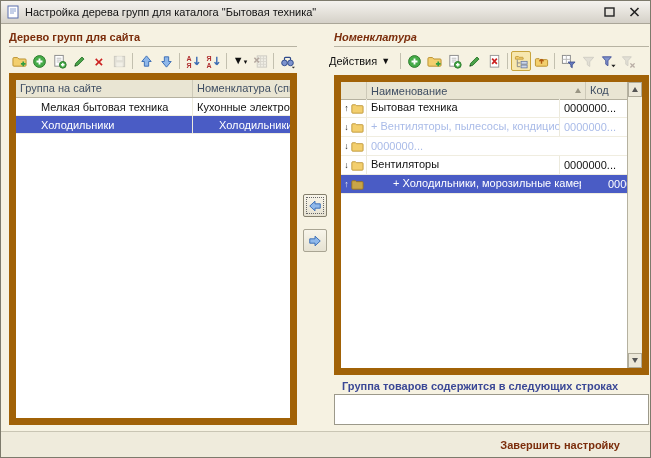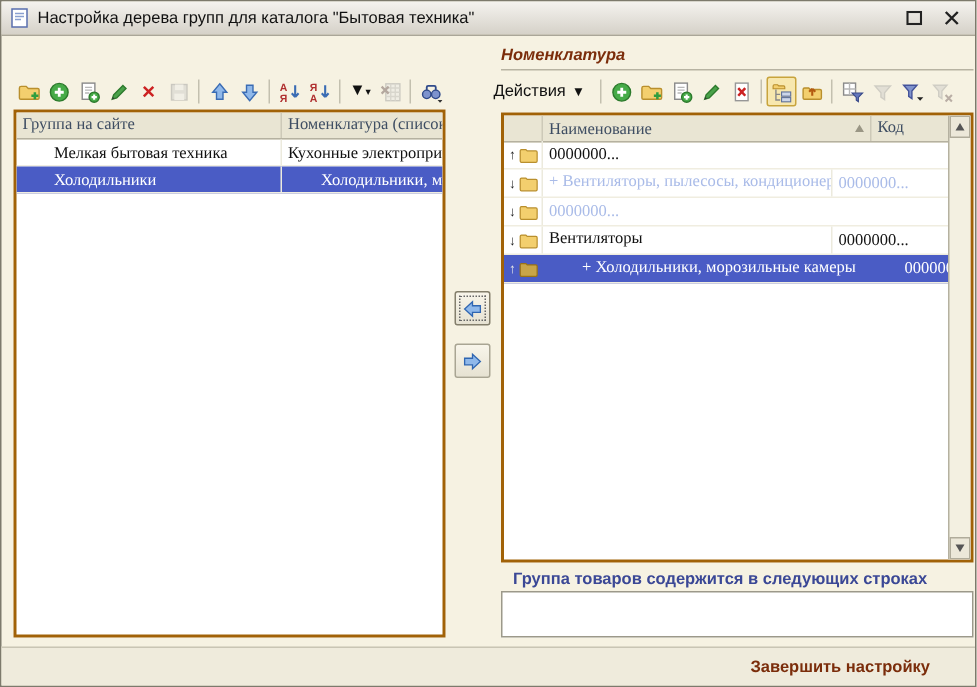--- a/index.html
+++ b/index.html
@@ -23,21 +23,21 @@
   .tbico{width:20px;height:20px;display:inline-flex;align-items:center;justify-content:center;flex:0 0 auto;}
   .tbico svg{width:15px;height:15px;}
   .tbsep{width:1px;height:16px;background:#c3c0af;margin:0 3px;flex:0 0 auto;}
   .disabled{opacity:.45;filter:grayscale(85%);}
   .pressed{background:#f7e7ae;border:1px solid #c8a43d;border-radius:2px;box-sizing:border-box;}
   .glyph{font-size:11px;line-height:14px;color:#111;}
   .xglyph{color:#c22;font-weight:bold;font-size:15px;line-height:15px;}
   .ddglyph{font-size:9px;color:#111;}
   .actions-btn{display:inline-flex;align-items:center;gap:4px;padding:2px 6px;border:1px solid transparent;color:#111;}
   
-  .grid{position:absolute;background:#fff;border:2px solid #a16207;box-sizing:border-box;overflow:hidden;font-family:Liberation Serif, serif;}
+  .grid{position:absolute;background:#fff;border:7px solid #a16207;box-sizing:border-box;overflow:hidden;}
   .grid.ltable{left:8px;top:72px;width:288px;height:352px;}
   .grid.rtable{left:333px;top:74px;width:315px;height:300px;}
   .ghead{display:flex;height:17px;background:#e9e5d3;border-bottom:1px solid #b5b1a0;color:#3f4e63;}
   .hc{padding:2px 4px;border-right:1px solid #cdc9b8;overflow:hidden;white-space:nowrap;box-sizing:border-box;}
   .ltable .c1{width:177px;flex:0 0 auto;}
   .ltable .c2{flex:1;border-right:none;}
   .lrow{display:flex;height:17px;line-height:15px;border-bottom:1px solid #f0ede0;color:#111;}
   .lrow .c1{padding-left:25px;border-right:1px solid #eceadd;}
   .lrow.sel,.rrow.sel{background:#4a5cc5;color:#fff;gap:22px;}
   .lrow.sel .c1{border-right-color:#4a5cc5;}
@@ -96,20 +96,21 @@
           <rect x="1" y="1" width="9" height="8" fill="none" stroke="#222" stroke-width="1.4"></rect>
         </svg>
     </span>
     <span class="win-btn">
       <svg width="11" height="10" viewBox="0 0 11 10">
           <path d="M1.5 1 L9.5 9 M9.5 1 L1.5 9" stroke="#222" stroke-width="1.6"></path>
         </svg>
     </span>
   </div>
 
+  <div class="pcap left">Дерево групп для сайта</div>
   <div class="toolbar left">
       <span class="tbico">
         <svg viewBox="0 0 16 16">
           <path d="M1 5 q0-1.2 1.2-1.2 h3.6 L7.3 5.3 H14 q1 0 1 1 V12 q0 1-1 1 H2 q-1 0-1-1 Z" fill="#f3cf6e" stroke="#b98f2d"></path>
           <path d="M9.5 10.5 h5 M12 8 v5" stroke="#2f9e3f" stroke-width="1.8" fill="none"></path>
         </svg>
       </span>
       <span class="tbico">
         <svg viewBox="0 0 16 16">
           <circle cx="8" cy="8" r="6.3" fill="#46ab48" stroke="#2c7a2c"></circle>
@@ -311,20 +312,21 @@
     <div class="rbody">
         <div class="rrow">
           <div class="micell">
             <span class="marker">↑</span>
             <span class="folder">
               <svg viewBox="0 0 14 12">
                 <path d="M.8 2.8 q0-.9.9-.9 h3.2 l1 1 h6.3 q.9 0 .9.9 v6.4 q0 .9-.9.9 H1.7 q-.9 0-.9-.9 Z" fill="#f3cf6e" stroke="#b98f2d" stroke-width=".9"></path>
               </svg>
             </span>
           </div>
+          <div class="ncell">Бытовая техника</div>
           <div class="ccell">0000000...</div>
         </div>
         <div class="rrow pale">
           <div class="micell">
             <span class="marker">↓</span>
             <span class="folder">
               <svg viewBox="0 0 14 12">
                 <path d="M.8 2.8 q0-.9.9-.9 h3.2 l1 1 h6.3 q.9 0 .9.9 v6.4 q0 .9-.9.9 H1.7 q-.9 0-.9-.9 Z" fill="#f3cf6e" stroke="#b98f2d" stroke-width=".9"></path>
               </svg>
             </span>

